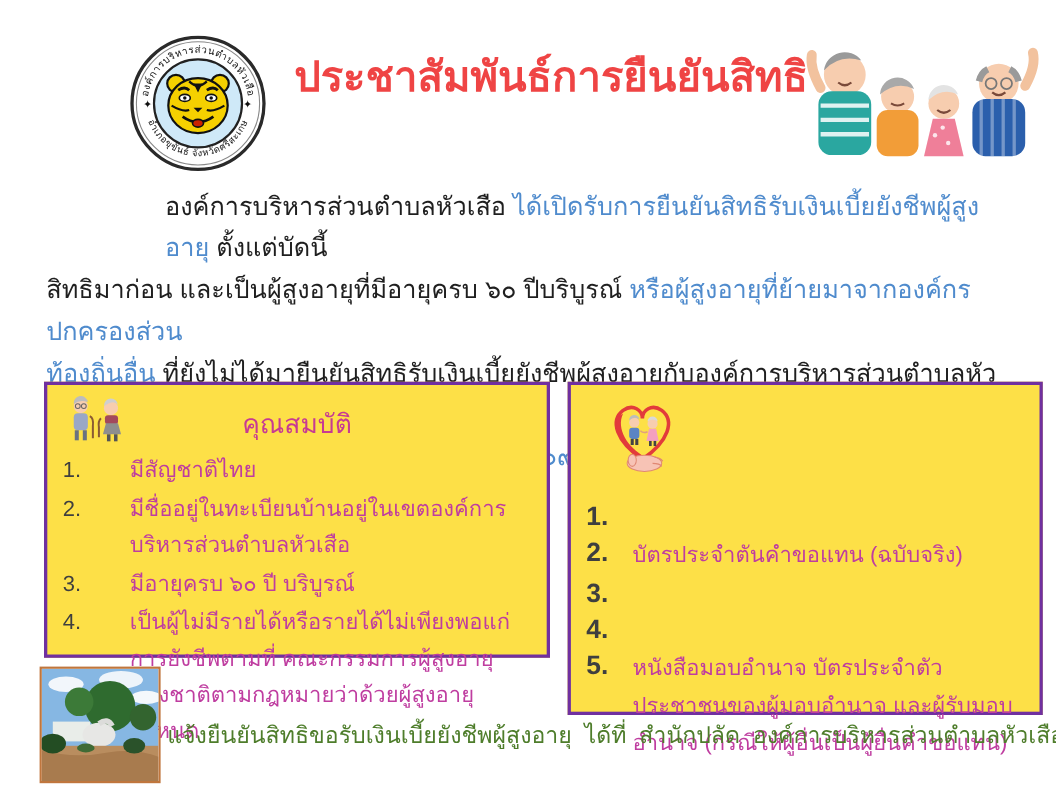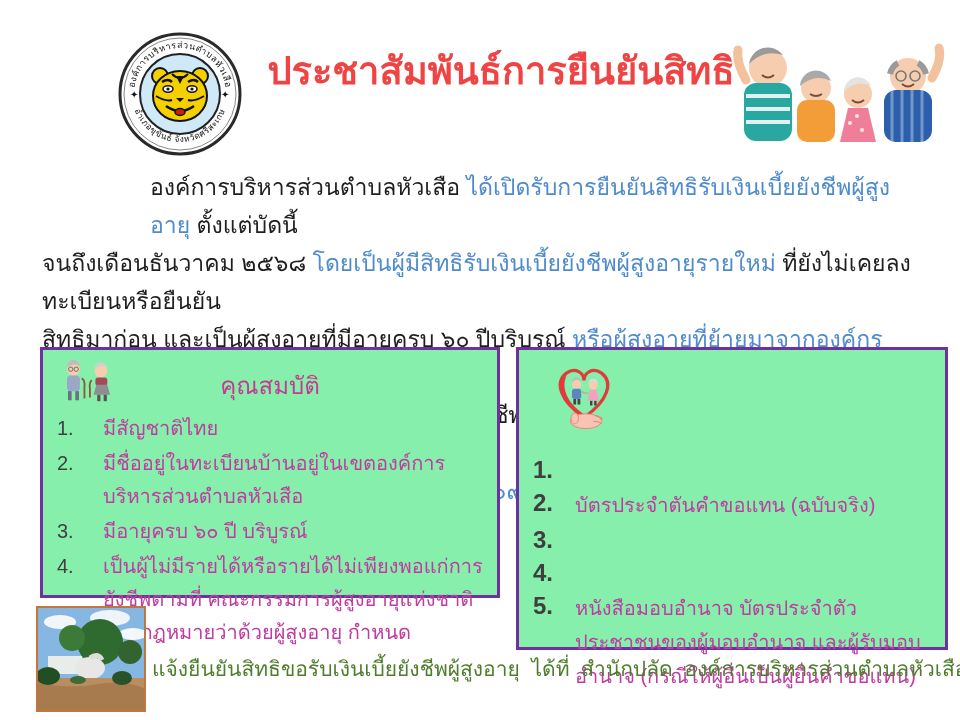--- a/index.html
+++ b/index.html
@@ -17,39 +17,39 @@
   
   .para{
     position:absolute;left:42px;top:168px;width:884px;
     font-size:23px;line-height:38px;color:#1f1f1f;
   }
   .para .indent{padding-left:108px;}
   .blu{color:#4f8bcd;}
   .blk{color:#1f1f1f;}
   
   .box{
-    position:absolute;background:#86efac;border:3px solid #7030a0;box-sizing:border-box;
+    position:absolute;background:#fde047;border:3px solid #7030a0;box-sizing:border-box;
   }
   .box-left{left:40px;top:347px;width:460px;height:251px;padding:6px 14px;}
   .box-right{left:516px;top:347px;width:432px;height:303px;padding:6px 14px;}
   .box-header{position:relative;height:54px;}
   .box-right .box-header{height:96px;}
   .box-icon{position:absolute;left:0;top:2px;}
   .box-right .box-icon{left:14px;top:4px;}
   .box-title{
     text-align:center;padding-top:10px;color:#c73a93;font-size:24px;
   }
   .box-right .box-title{padding-top:18px;}
   .item{display:grid;grid-template-columns:36px 1fr;column-gap:6px;margin:2px 0;}
   .box-left .item{font-size:20px;line-height:33px;}
   .box-right .item{font-size:20px;line-height:34px;margin:3px 0;}
   .item .num{color:#3f3f3f;}
   .box-right .item .num{font-size:24px;font-weight:bold;line-height:30px;}
   .item .txt{color:#bf3da0;}
-  .box-left .item .txt{padding-left:4px;}
+  .box-left .item .txt{padding-left:4px;margin-left:15px;}
   
   .photo{
     position:absolute;left:36px;top:606px;width:110px;height:106px;
     border:2px solid #c0763d;box-sizing:border-box;
   }
   .footer-text{
     position:absolute;left:152px;top:652px;width:800px;
     color:#4e7d2b;font-size:21px;line-height:34px;white-space:pre;
   }
 </style>
@@ -132,25 +132,20 @@
       <path d="M166,62 v52 M176,62 v52 M186,62 v52 M196,62 v52" stroke="rgba(255,255,255,.35)" stroke-width="3"></path>
       <path d="M176,56 q6,5 12,0" stroke="#7a4a3a" stroke-width="2" fill="none"></path>
     </svg>
   </div>
 
   <div class="para">
     <div class="indent">
       <span class="blk">องค์การบริหารส่วนตำบลหัวเสือ</span>
       <span class="blu">ได้เปิดรับการยืนยันสิทธิรับเงินเบี้ยยังชีพผู้สูงอายุ</span>
       <span class="blk">ตั้งแต่บัดนี้</span>
-    </div>
-    <div>
-      <span class="blk">จนถึงเดือนธันวาคม ๒๕๖๘</span>
-      <span class="blu">โดยเป็นผู้มีสิทธิรับเงินเบี้ยยังชีพผู้สูงอายุรายใหม่</span>
-      <span class="blk">ที่ยังไม่เคยลงทะเบียนหรือยืนยัน</span>
     </div>
     <div>
       <span class="blk">สิทธิมาก่อน และเป็นผู้สูงอายุที่มีอายุครบ ๖๐ ปีบริบูรณ์</span>
       <span class="blu">หรือผู้สูงอายุที่ย้ายมาจากองค์กรปกครองส่วน</span>
     </div>
     <div>
       <span class="blu">ท้องถิ่นอื่น</span>
       <span class="blk">ที่ยังไม่ได้มายืนยันสิทธิรับเงินเบี้ยยังชีพผู้สูงอายุกับองค์การบริหารส่วนตำบลหัวเสือ</span>
       <span class="blu">หรือผู้สูงอายุ</span>
     </div>

